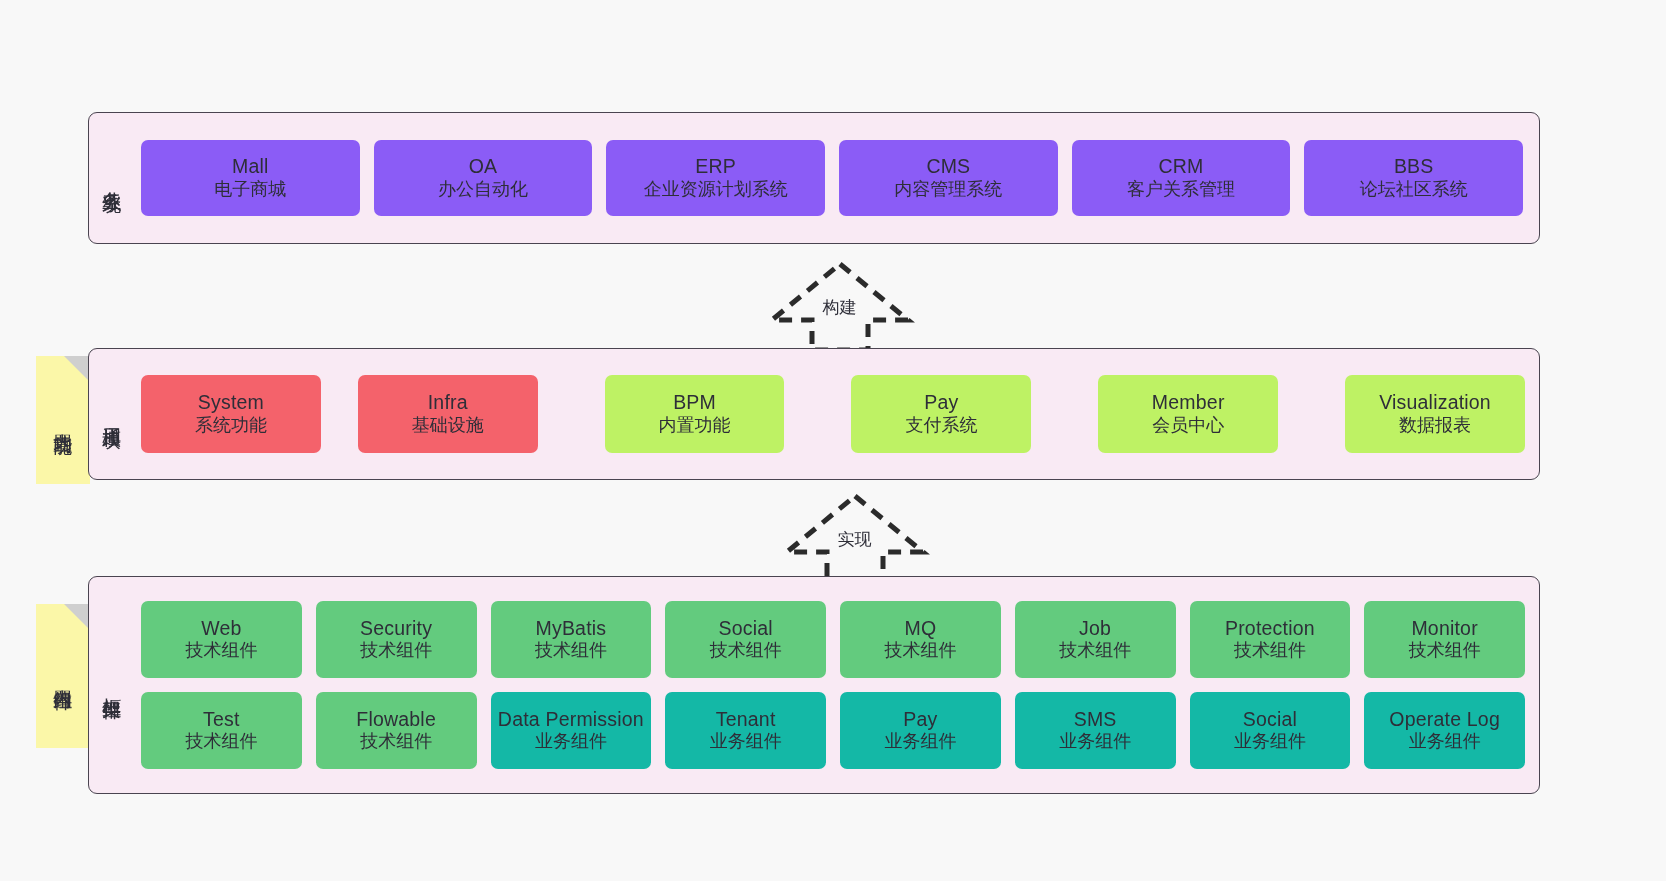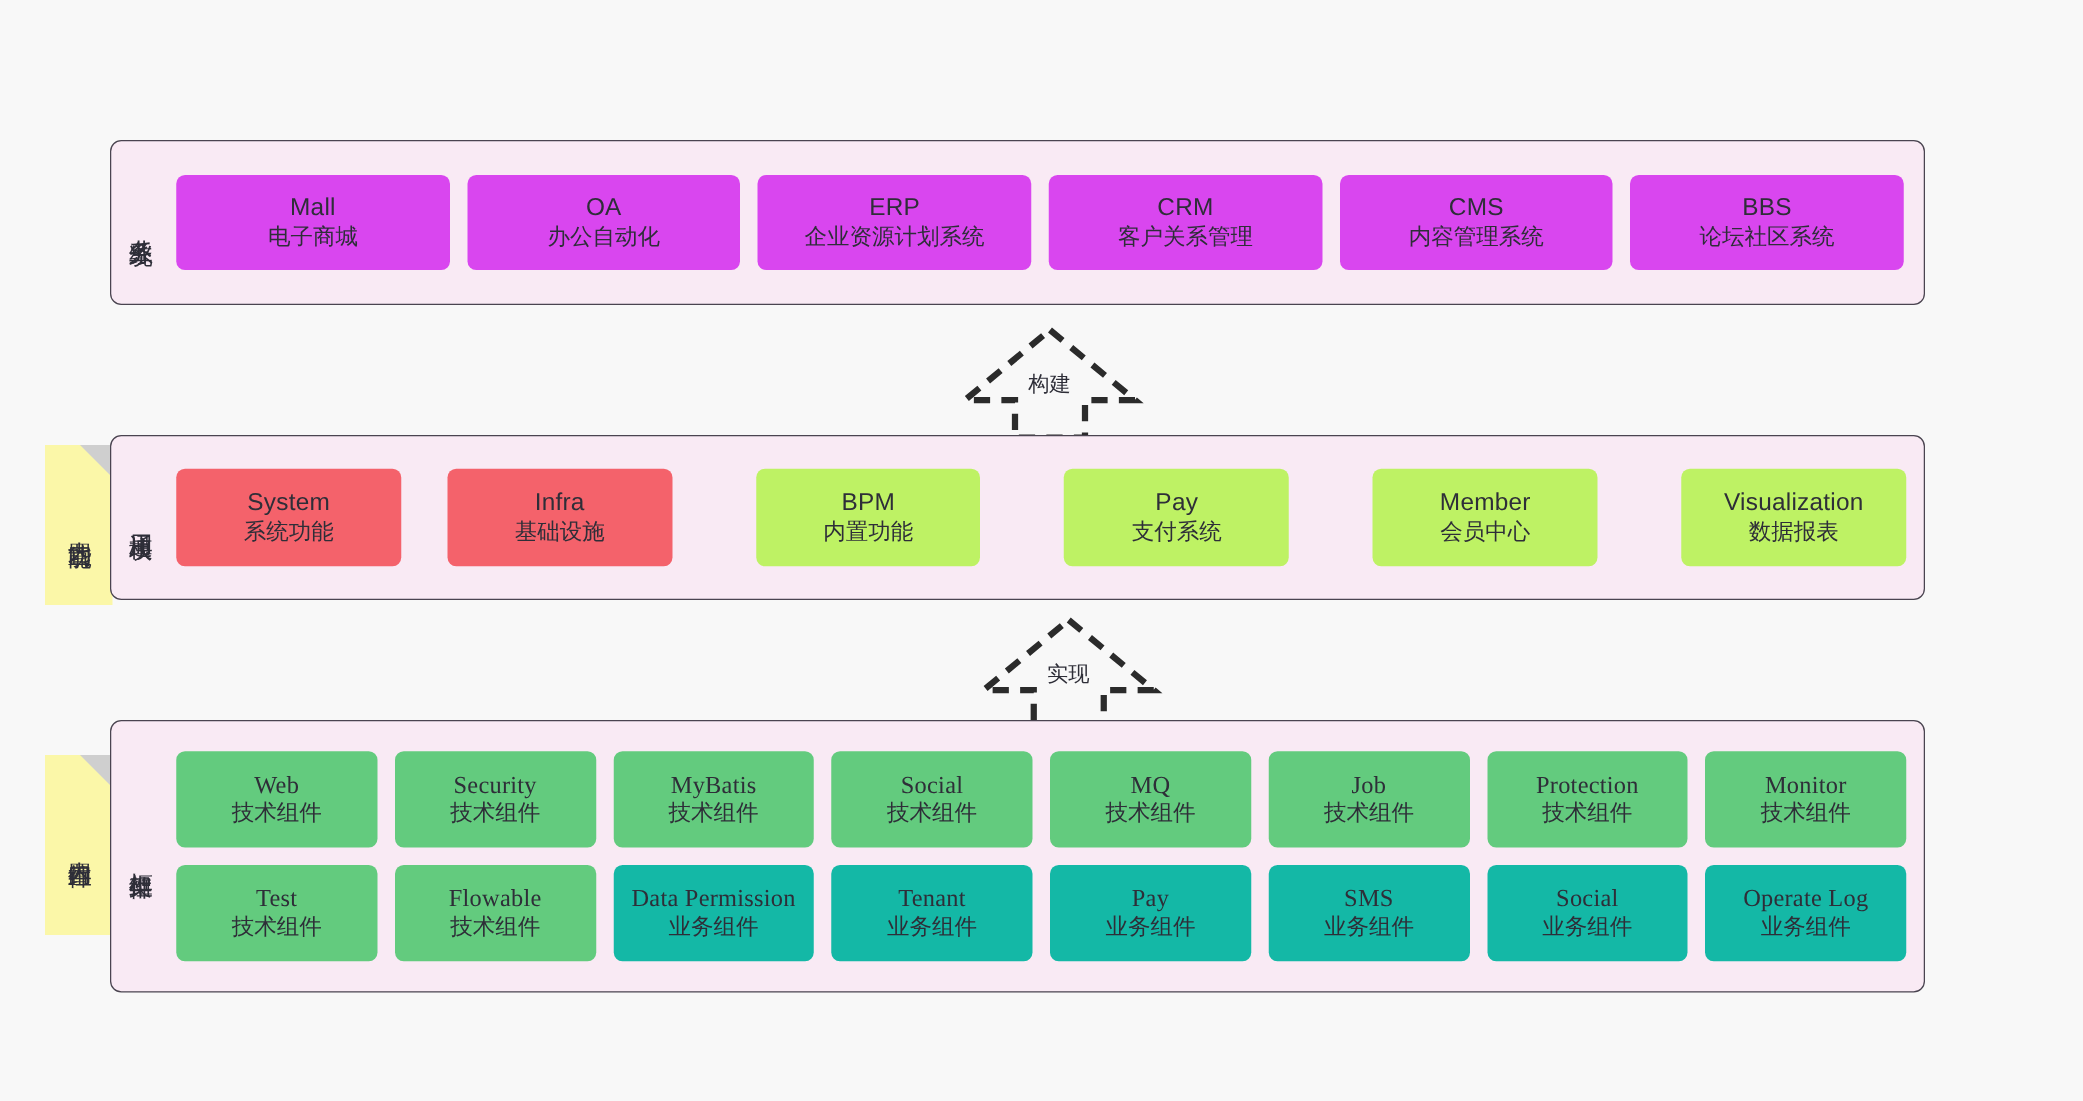--- a/index.html
+++ b/index.html
@@ -78,35 +78,35 @@
   }
   .card .en {
     font-size: 19.5px;
     letter-spacing: .2px;
   }
   .card .cn {
     font-size: 18px;
   }
 
   
-  .c-blue       { background: #d946ef; }
+  .c-blue       { background: #8b5cf6; }
   .c-red        { background: #f4626b; }
   .c-pink       { background: #bef264; margin-left: 30px; }
   .c-green      { background: #63cb7e; }
   .c-lightgreen { background: #14b8a6; }
 
   
   #layer-business { left: 88px;  top: 112px; width: 1452px; height: 132px; }
   #layer-business .layer-body { padding-right: 16px; }
   #layer-business .row { height: 76px; }
 
   #layer-common   { left: 88px;  top: 348px; width: 1452px; height: 132px; }
   #layer-common .row { height: 78px; gap: 37px; }
 
-  #layer-framework{ left: 88px;  top: 576px; width: 1452px; height: 218px; font-family: Liberation Serif, serif; }
+  #layer-framework{ left: 88px;  top: 576px; width: 1452px; height: 218px; }
   #layer-framework .row { height: 77px; }
 
   
   .note {
     position: absolute;
     width: 54px;
     background: #fbf7a8;
     font-size: 19px;
     line-height: 1.14;
     letter-spacing: 1px;
@@ -164,26 +164,26 @@
         </div>
         <div class="card c-blue">
           <span class="en">OA</span>
           <span class="cn">办公自动化</span>
         </div>
         <div class="card c-blue">
           <span class="en">ERP</span>
           <span class="cn">企业资源计划系统</span>
         </div>
         <div class="card c-blue">
+          <span class="en">CMS</span>
+          <span class="cn">内容管理系统</span>
+        </div>
+        <div class="card c-blue">
           <span class="en">CRM</span>
           <span class="cn">客户关系管理</span>
-        </div>
-        <div class="card c-blue">
-          <span class="en">CMS</span>
-          <span class="cn">内容管理系统</span>
         </div>
         <div class="card c-blue">
           <span class="en">BBS</span>
           <span class="cn">论坛社区系统</span>
         </div>
       </div>
     </div>
   </div>
 
   <div class="arrow" id="arrow-build">

